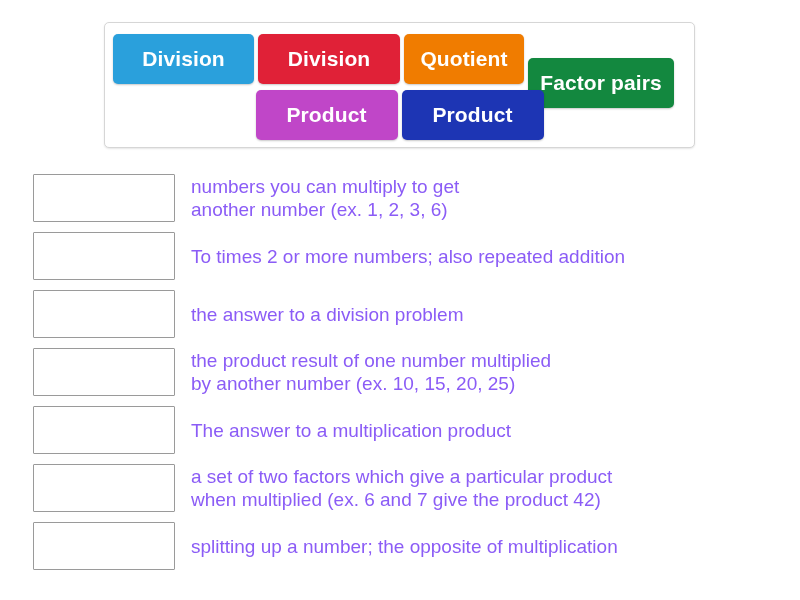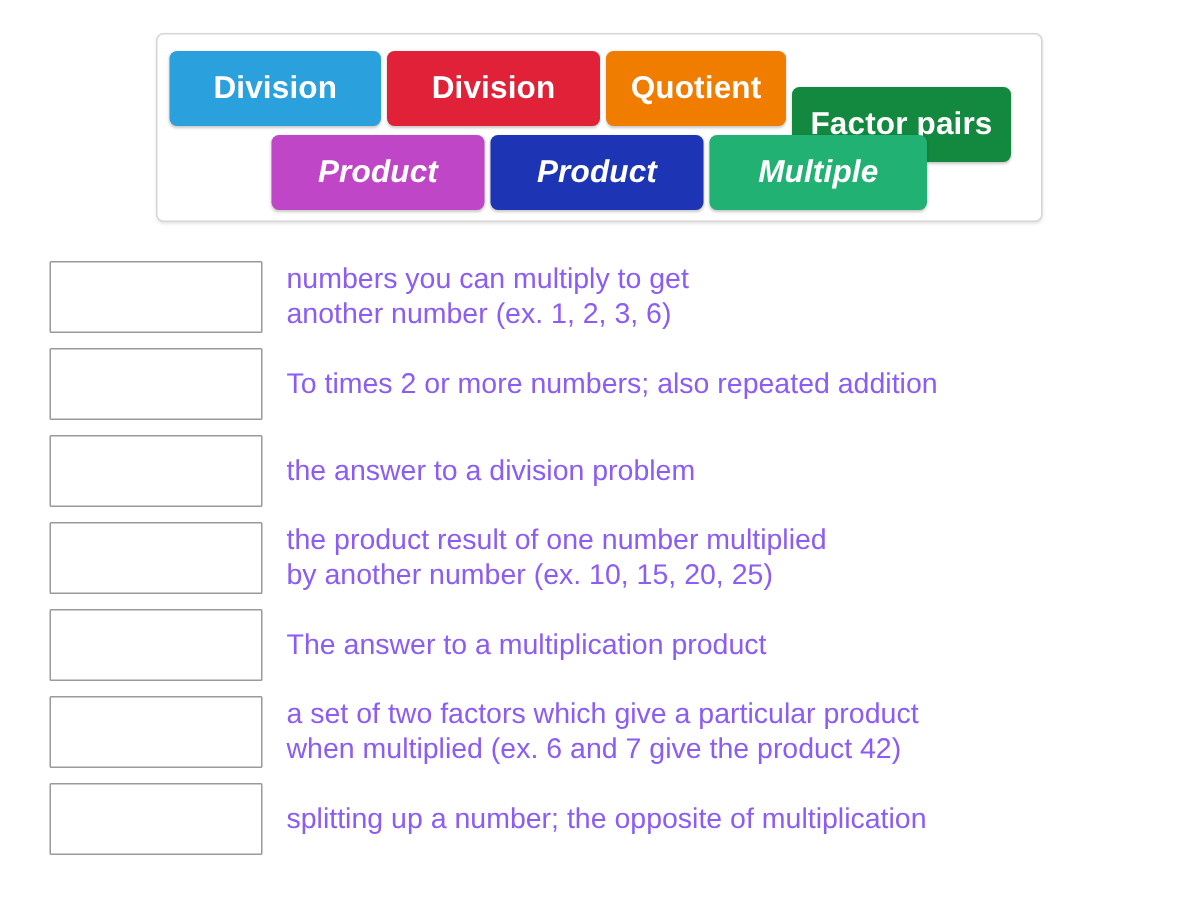--- a/index.html
+++ b/index.html
@@ -31,21 +31,21 @@
   }
   .tile-row {
     position: absolute;
     left: 0;
     width: 100%;
     height: 56px;
     display: flex;
     align-items: center;
   }
   #tile-row-1 { top: 8px; justify-content: flex-start; padding-left: 8px; box-sizing: border-box; }
-  #tile-row-2 { top: 64px; justify-content: center; font-style: italic; }
+  #tile-row-2 { top: 64px; justify-content: center; }
 
   .tile {
     height: 50px;
     border-radius: 5px;
     display: flex;
     align-items: center;
     justify-content: center;
     color: #ffffff;
     font-size: 21px;
     font-weight: bold;
@@ -118,23 +118,20 @@
         <span>Factor pairs</span>
       </div>
     </div>
   <div class="tile-row" id="tile-row-2">
       <div class="tile w-product" style="background: rgb(192, 70, 200);">
         <span>Product</span>
       </div>
       <div class="tile w-factor" style="background: rgb(29, 53, 180);">
         <span>Product</span>
       </div>
-      <div class="tile w-multiple" style="background: rgb(33, 177, 115);">
-        <span>Multiple</span>
-      </div>
     </div>
 </div>
 
 <div id="rows">
     <div class="def-row">
       <div class="drop-box"></div>
       <div class="def-text">numbers you can multiply to get
 another number (ex. 1, 2, 3, 6)</div>
     </div>
     <div class="def-row">

